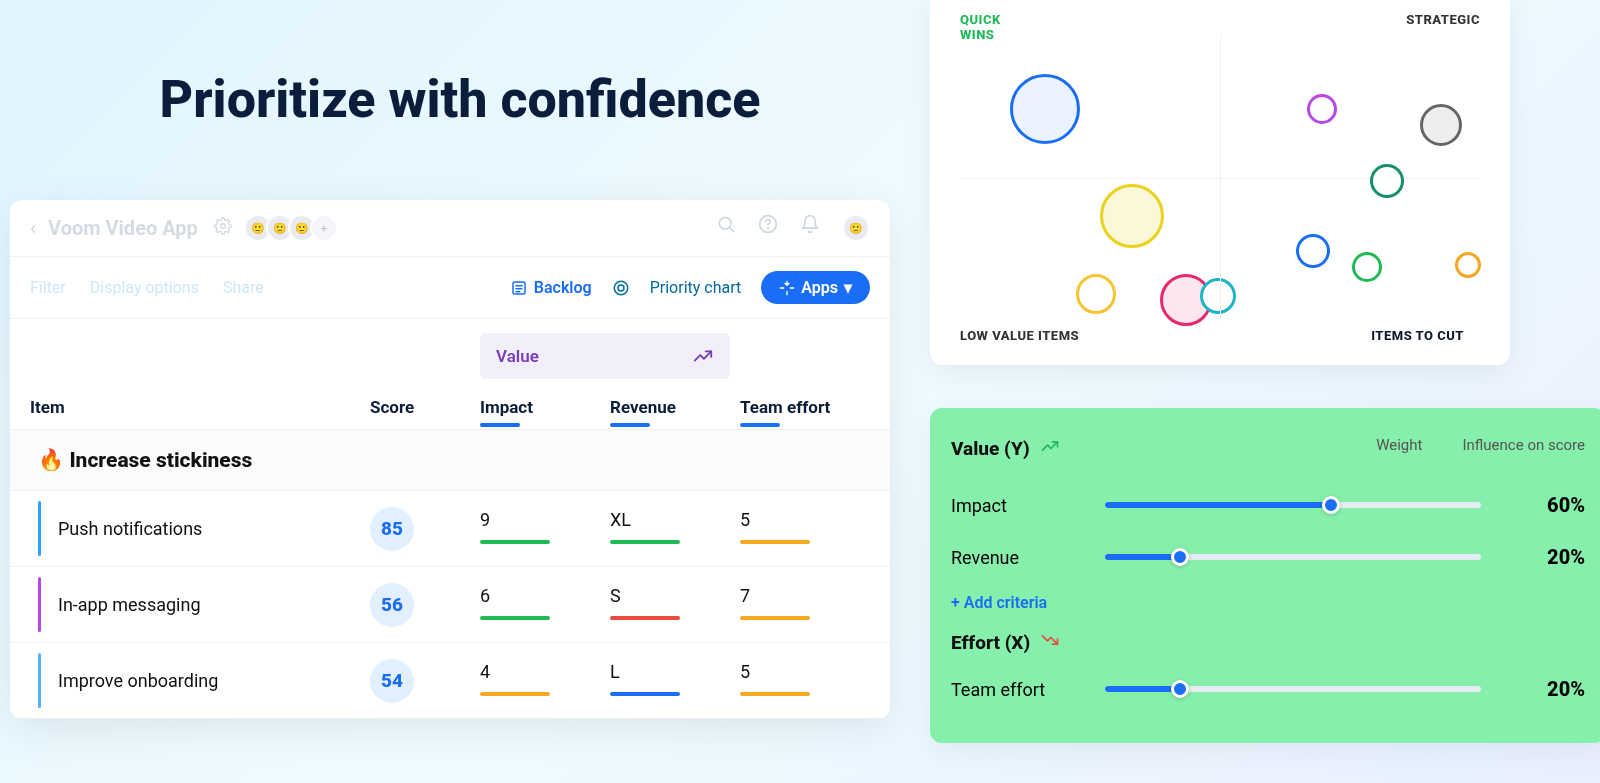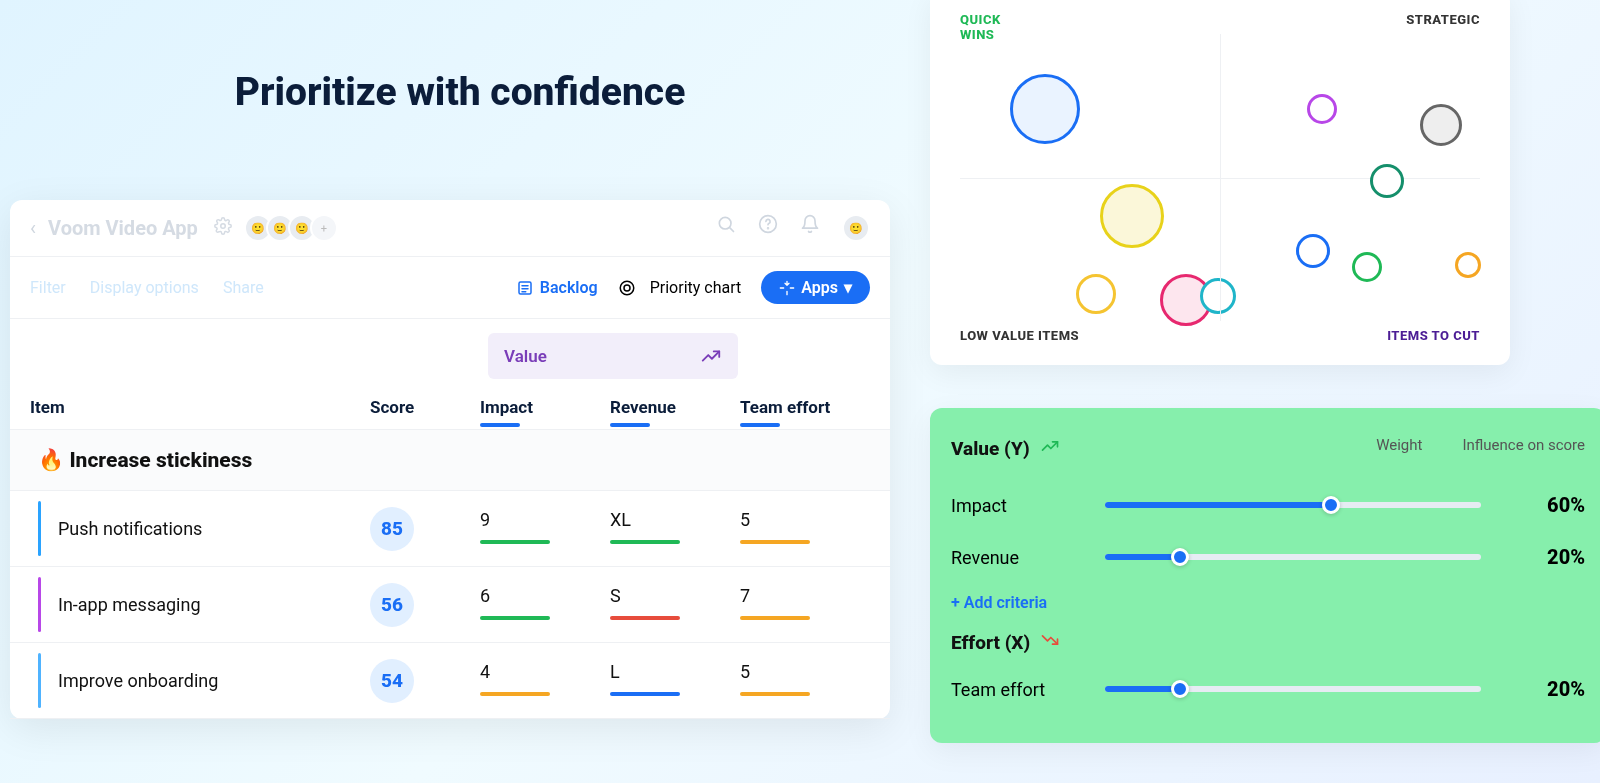--- a/index.html
+++ b/index.html
@@ -15,21 +15,21 @@
 .left-col {
   position: absolute;
   left: 0;
   top: 0;
   width: 900px;
   height: 783px;
 }
 
 .headline {
   text-align: center;
-  font-size: 39px;
+  font-size: 52px;
   font-weight: 800;
   color: #0b1d3a;
   margin-top: 70px;
   line-height: 1.15;
   padding-left: 20px;
 }
 
 .browser-window {
   position: absolute;
   left: 10px;
@@ -87,37 +87,37 @@
 .toolbar {
   display:flex;
   align-items:center;
   padding: 14px 20px;
   border-bottom:1px solid #eef0f3;
   gap:24px;
 }
 .toolbar-left { display:flex; gap:24px; color:#cfe7fb; font-size:16px; }
 .toolbar-right { margin-left:auto; display:flex; gap:20px; align-items:center; font-size:16px; }
 .tab-backlog { color:#1a6ef5; font-weight:600; display:flex; align-items:center; gap:6px; }
-.tab-priority { color:#000000; display:flex; align-items:center; gap:14px; }
+.tab-priority { color:#0369a1; display:flex; align-items:center; gap:20px; }
 .apps-btn {
   background:#1a6ef5;
   color:#fff;
   border-radius:18px;
   padding:7px 18px;
   font-weight:600;
   display:flex;
   align-items:center;
   gap:6px;
   justify-content:flex-end;
 }
 
 .col-group-row {
   display:grid;
   grid-template-columns: 340px 110px 130px 130px 150px;
-  padding: 0 28px;
+  padding: 0 20px;
   margin-top:14px;
 }
 .col-group {
   display:flex;
   align-items:center;
   justify-content:space-between;
   padding:12px 16px;
   border-radius:6px;
   font-size:17px;
   font-weight:600;
@@ -218,21 +218,21 @@
 }
 .quad-label {
   position:absolute;
   font-size:13px;
   font-weight:800;
   letter-spacing:0.5px;
 }
 .quad-label.tl { top:22px; left:30px; color:#1fb956; }
 .quad-label.tr { top:22px; right:30px; color:#333; }
 .quad-label.bl { bottom:22px; left:30px; color:#333; }
-.quad-label.br { bottom:22px; right:30px; color:#4c1d95; }
+.quad-label.br { bottom:22px; right:46px; color:#0f172a; }
 .quad-grid {
   position:absolute;
   left:30px; right:30px; top:44px; bottom:44px;
 }
 .quad-grid::before, .quad-grid::after {
   content:'';
   position:absolute;
   background:#eef0f3;
 }
 .quad-grid::before { left:0; right:0; top:50%; height:1px; }

